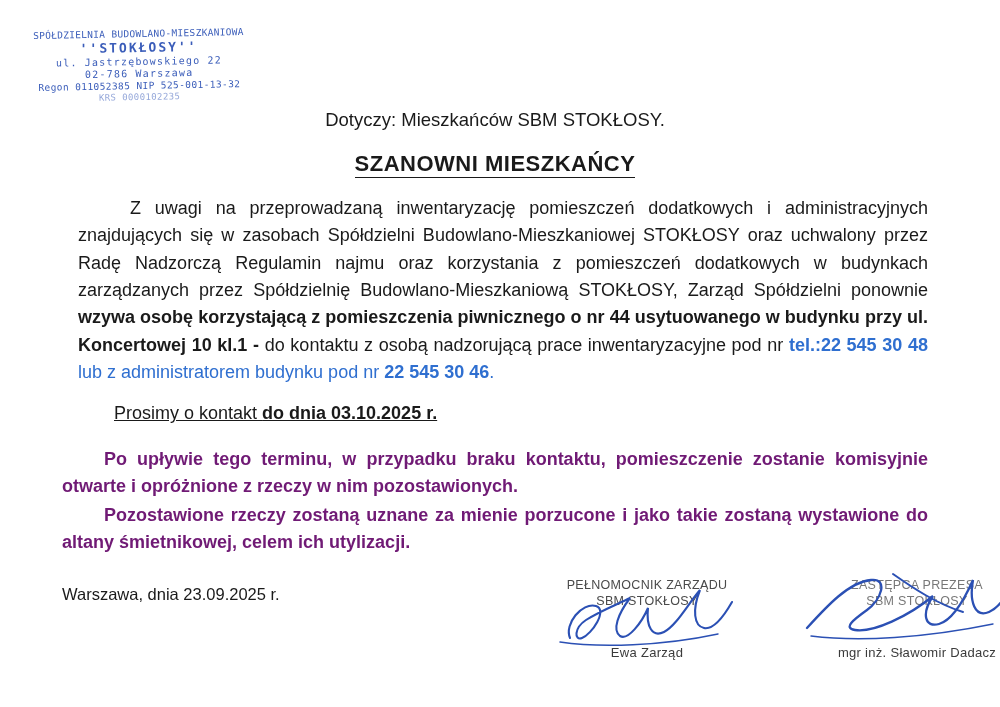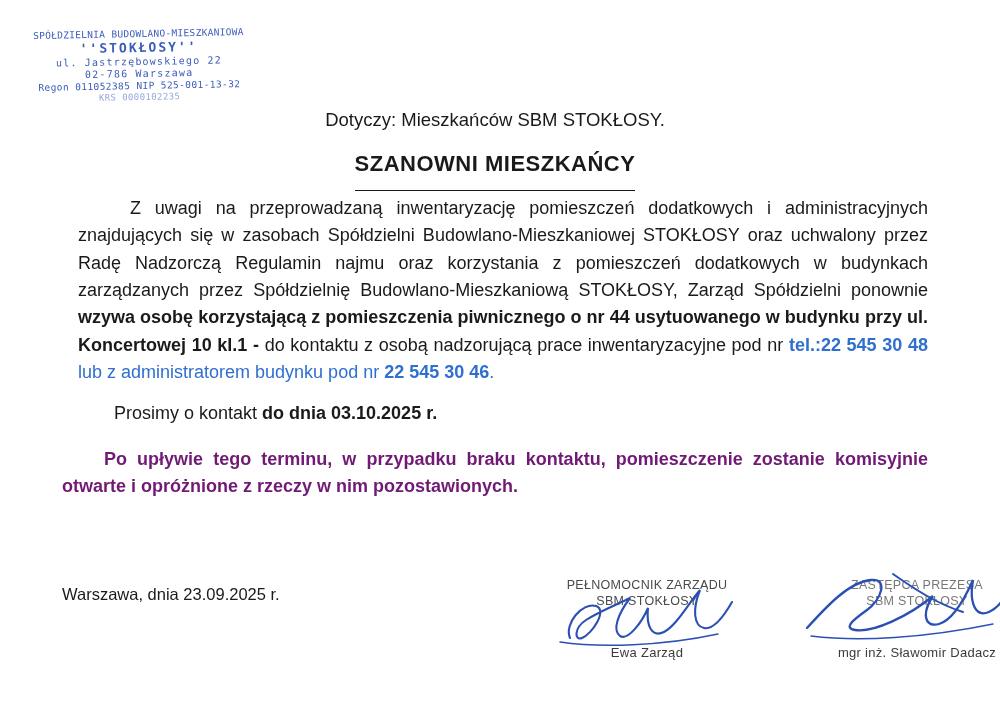--- a/index.html
+++ b/index.html
@@ -63,41 +63,42 @@
 
   .title {
     text-align: center;
     font-size: 22px;
     font-weight: bold;
     letter-spacing: 0.5px;
     margin: 6px 0 18px 0;
   }
   .title span {
     border-bottom: 1.6px solid #1a1a1a;
-    padding-bottom: 14px;
+    padding-bottom: 1px;
   }
 
   p.body {
     font-size: 18px;
     line-height: 1.52;
     text-align: justify;
     margin: 0 0 6px 16px;
     text-justify: inter-word;
   }
   p.body.indent {
     text-indent: 52px;
   }
   .b { font-weight: bold; }
   .blue { color: #2f6fd0; font-weight: bold; }
   .blue-n { color: #2f6fd0; }
 
   p.contact {
     font-size: 18px;
     line-height: 1.52;
     margin: 14px 0 0 52px;
+    text-decoration: underline;
   }
 
   p.warning {
     font-size: 18px;
     line-height: 1.5;
     color: #701a75;
     font-weight: bold;
     margin: 18px 0 0 0;
     text-indent: 42px;
     text-align: justify;
@@ -167,20 +168,21 @@
 
     <div class="title">
       <span>SZANOWNI MIESZKAŃCY</span>
     </div>
 
     <p class="body indent"><span>Z uwagi na przeprowadzaną inwentaryzację pomieszczeń dodatkowych i administracyjnych znajdujących się w zasobach Spółdzielni Budowlano-Mieszkaniowej STOKŁOSY oraz uchwalony przez Radę Nadzorczą Regulamin najmu oraz korzystania z pomieszczeń dodatkowych w budynkach zarządzanych przez Spółdzielnię Budowlano-Mieszkaniową STOKŁOSY, Zarząd Spółdzielni ponownie </span><span class="b">wzywa osobę korzystającą z pomieszczenia piwnicznego o nr 44 usytuowanego w budynku przy ul. Koncertowej 10 kl.1 - </span><span>do kontaktu z osobą nadzorującą prace inwentaryzacyjne  pod nr </span><span class="blue">tel.:22 545 30 48</span><span class="blue-n"> lub z administratorem budynku pod nr </span><span class="blue">22 545 30 46</span><span class="blue-n">.</span></p>
 
     <p class="contact"><span>Prosimy o kontakt </span><span class="b">do dnia 03.10.2025 r.</span></p>
 
     <p class="warning">Po upływie tego terminu, w przypadku braku kontaktu, pomieszczenie zostanie komisyjnie otwarte i opróżnione z rzeczy w nim pozostawionych.</p>
+    <p class="warning second">Pozostawione rzeczy zostaną uznane za mienie porzucone i jako takie zostaną wystawione do altany śmietnikowej, celem ich utylizacji.</p>
   </div>
 
   <div class="footer">
     <div class="place-date">Warszawa, dnia  23.09.2025 r.</div>
 
     <div class="sig-block sig-left">
       <div class="sig-l1">PEŁNOMOCNIK ZARZĄDU</div>
       <div class="sig-l2">SBM STOKŁOSY</div>
       <div class="sig-name">Ewa Zarząd</div>
     </div>

